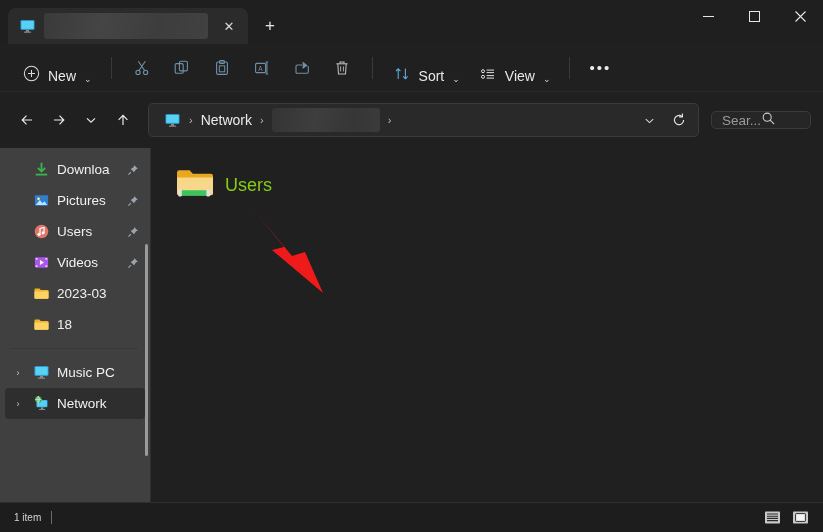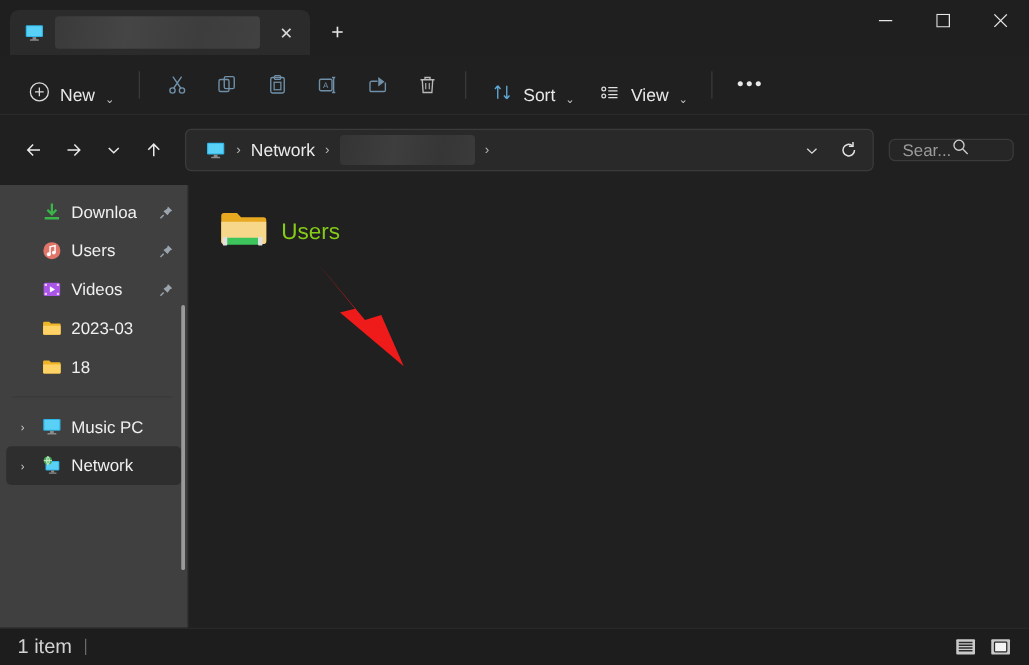--- a/index.html
+++ b/index.html
@@ -169,21 +169,21 @@
   .file-label { color: #84cc16; font-size: 18px; text-align: center; }
 
   
   .statusbar {
     height: 30px; flex: 0 0 30px;
     background: #1d1d1d; border-top: 1px solid #2d2d2d;
     display: flex; align-items: center; justify-content: space-between;
     padding: 0 10px 0 14px;
   }
   .status-left { display: flex; align-items: center; gap: 10px; }
-  .status-text { color: #d2d2d2; font-size: 16px; }
+  .status-text { color: #d2d2d2; font-size: 10px; }
   .status-sep { width: 1px; height: 13px; background: #6a6a6a; }
   .status-right { display: flex; align-items: center; gap: 2px; }
   .viewbtn {
     width: 26px; height: 22px; border-radius: 3px;
     display: flex; align-items: center; justify-content: center;
   }
 
   .arrow-overlay {
     position: absolute; left: 0; top: 0;
     width: 823px; height: 532px;
@@ -418,20 +418,37 @@
         <span class="nav-label">Downloa</span>
         <span class="pin">
           <svg width="12" height="12" viewBox="0 0 14 14">
               <path d="M8.6 1.4 L12.6 5.4 L10.6 6.2 L8.2 9.6 L4.4 5.8 L7.8 3.4 Z" fill="#9aa4ad"></path>
               <path d="M4.6 9.4 L1.6 12.4" stroke="#9aa4ad" stroke-width="1.3"></path>
             </svg>
         </span>
       </div>
 
 
+      <div class="nav-item">
+        <span class="nav-chev"></span>
+        <span class="nav-icon">
+          <svg width="17" height="17" viewBox="0 0 16 16">
+            <rect x="1.8" y="3" width="12.4" height="10" rx="1" fill="#2f7fd1"></rect>
+            <circle cx="5.2" cy="6.4" r="1.3" fill="#ffe680"></circle>
+            <path d="M2.6 12.2 L6.4 7.6 L9 10.6 L10.8 8.6 L13.4 12.2 Z" fill="#bfe3ff"></path>
+          </svg>
+        </span>
+        <span class="nav-label">Pictures</span>
+        <span class="pin">
+          <svg width="12" height="12" viewBox="0 0 14 14">
+              <path d="M8.6 1.4 L12.6 5.4 L10.6 6.2 L8.2 9.6 L4.4 5.8 L7.8 3.4 Z" fill="#9aa4ad"></path>
+              <path d="M4.6 9.4 L1.6 12.4" stroke="#9aa4ad" stroke-width="1.3"></path>
+            </svg>
+        </span>
+      </div>
 
       <div class="nav-item">
         <span class="nav-chev"></span>
         <span class="nav-icon">
           <svg width="17" height="17" viewBox="0 0 16 16">
             <circle cx="8" cy="8" r="6.4" fill="#e2756a"></circle>
             <path d="M6.6 10.6 V5.2 L10.4 4.2 V9.4" fill="none" stroke="#fff" stroke-width="1.1"></path>
             <circle cx="5.7" cy="10.7" r="1.5" fill="#fff"></circle>
             <circle cx="9.5" cy="9.5" r="1.4" fill="#fff"></circle>
           </svg>

